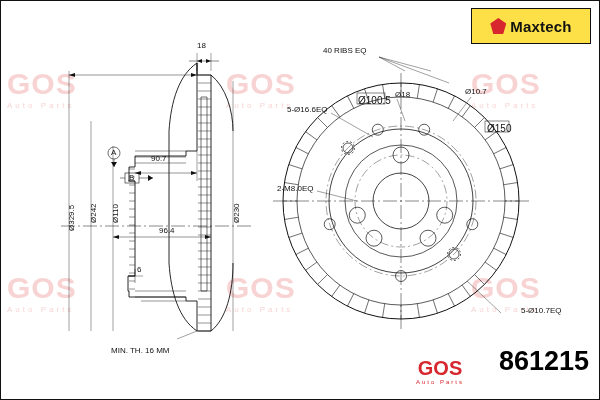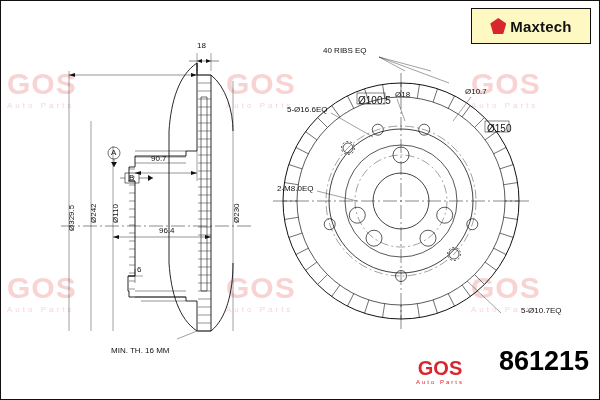--- a/index.html
+++ b/index.html
@@ -29,21 +29,21 @@
     color:#f3b0b0;
   }
   .wm .small{
     font-size:8px;letter-spacing:3px;color:#f3b0b0;margin-top:2px;
   }
   svg{position:absolute;left:0;top:0;}
   .logo-box{
     position:absolute;right:8px;top:7px;
     width:118px;height:34px;
     border:1px solid #111;
-    background:#fef9c3;
+    background:#fde047;
     display:flex;align-items:center;justify-content:center;
   }
   .logo-inner{display:flex;align-items:center;gap:4px;}
   .logo-mark{
     width:16px;height:16px;background:#d7262d;
     clip-path:polygon(50% 0%,100% 35%,81% 100%,19% 100%,0% 35%);
   }
   .logo-text{font-size:15px;font-weight:bold;color:#111;letter-spacing:.2px;}
   .partno{
     position:absolute;right:10px;bottom:22px;

